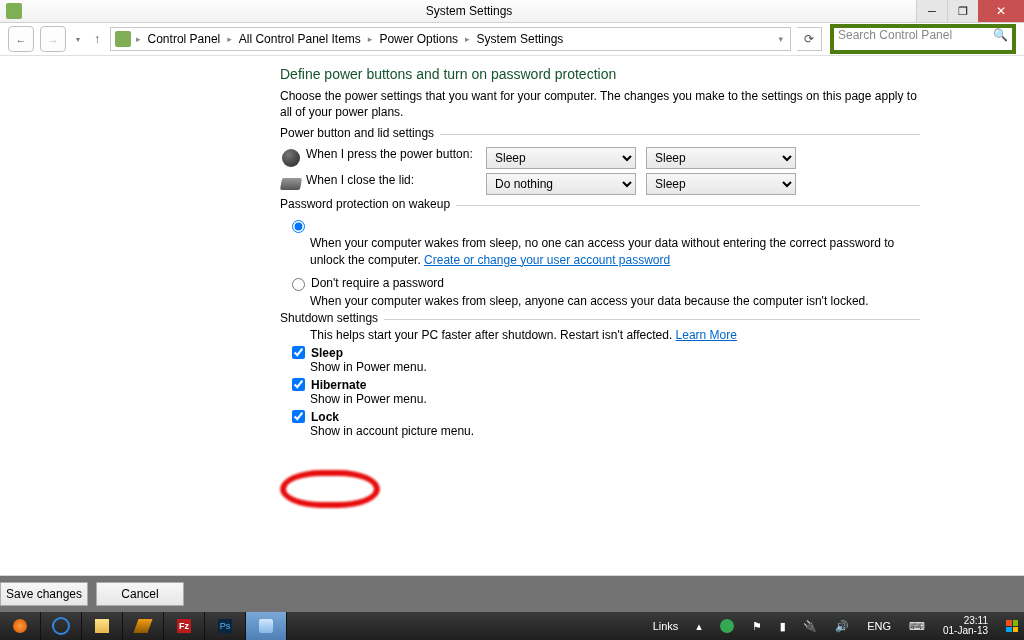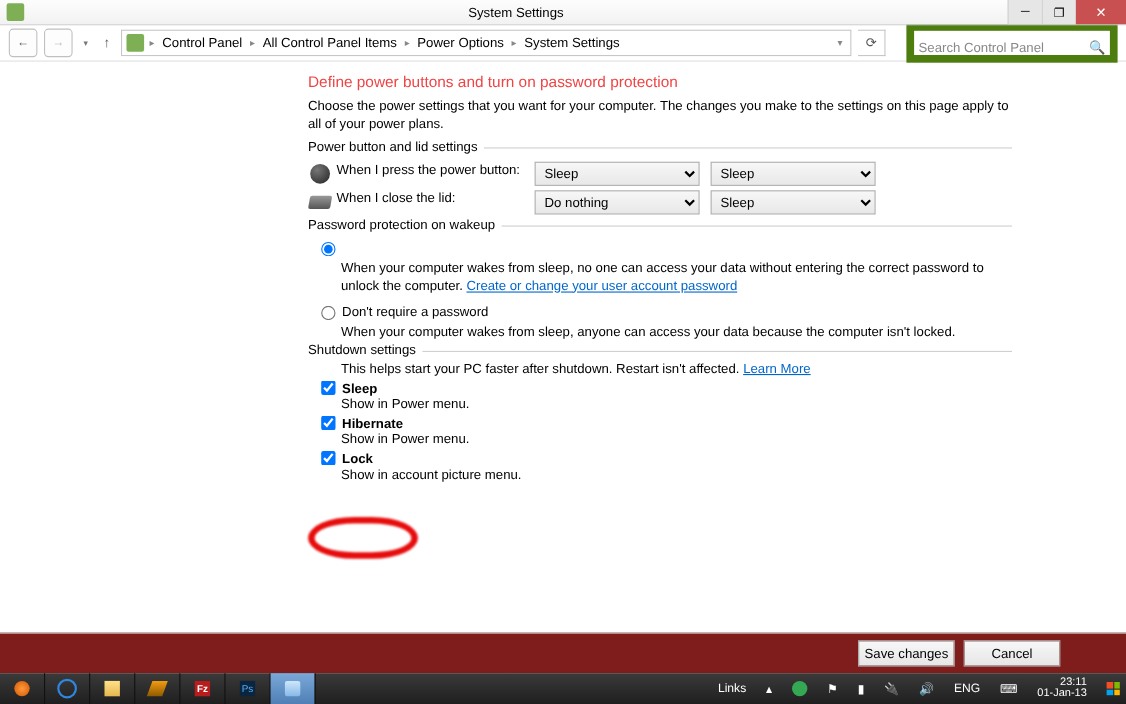--- a/index.html
+++ b/index.html
@@ -13,24 +13,24 @@
 .navbar{height:32px;display:flex;align-items:center;border-bottom:1px solid #e0e0e0;padding:0 8px;gap:6px}
 .navbtn{width:24px;height:24px;border:1px solid #c0c0c0;border-radius:4px;display:flex;align-items:center;justify-content:center;background:#fdfdfd;font-size:11px;color:#555}
 .navbtn.dis{color:#bbb}
 .dropbtn{width:12px;font-size:8px;color:#777;display:flex;align-items:center;justify-content:center}
 .uparrow{font-size:12px;color:#555;padding:0 4px}
 .breadcrumb{flex:1;height:22px;border:1px solid #c7c7c7;display:flex;align-items:center;padding:0 4px;font-size:12px;gap:2px;background:#fff}
 .breadcrumb .cp-icon{width:16px;height:16px;background:#7faf55;border-radius:2px;display:inline-block}
 .breadcrumb span.sep{color:#888;font-size:9px;padding:0 3px}
 .breadcrumb span.link{padding:0 2px}
 .refresh{width:24px;height:22px;border:1px solid #c7c7c7;border-left:0;display:flex;align-items:center;justify-content:center;font-size:12px;color:#555;background:#fff}
-.search{width:170px;height:22px;border:7px solid #4d7c0f;margin-left:13px;display:flex;align-items:flex-end;padding:0 4px;color:#888;background:#fff;justify-content:space-between}
+.search{width:170px;height:22px;border:4px solid #4d7c0f;margin-left:2px;display:flex;align-items:flex-start;padding:0 4px;color:#888;background:#fff;justify-content:space-between}
 .content{position:absolute;top:56px;left:0;right:0;bottom:64px;padding:10px 0 0 0;overflow:hidden}
 .inner{margin-left:280px;width:640px}
-h1.heading{color:#ef4444;font-size:14px;font-weight:normal;margin:0 0 6px 0}
+h1.heading{color:#14532d;font-size:14px;font-weight:normal;margin:0 0 6px 0}
 .desc{font-size:12px;margin:0 0 14px 0;line-height:1.35}
 .groupset{border:0;border-top:1px solid #d0d0d0;padding:8px 0 0 0;margin:0 0 10px 0;position:relative}
 .grouplegend{position:absolute;top:-9px;left:0;background:#fff;padding-right:6px;font-size:12px}
 .colheads{display:flex;margin:2px 0 8px 0}
 .colheads .spacer{width:210px}
 .colhead{width:150px;display:flex;align-items:center;gap:6px;font-size:12px}
 .batt-icon{width:11px;height:18px;background:linear-gradient(#9cce4a,#5e9a2a);border-radius:2px;display:inline-block}
 .plug-icon{width:22px;height:10px;background:linear-gradient(#666,#333);border-radius:3px;display:inline-block;transform:skewX(-15deg)}
 .settingrow{display:flex;margin:4px 0;gap:4px}
 .settingrow .rowicon{width:22px;height:22px;display:flex;align-items:center;justify-content:center}
@@ -40,21 +40,21 @@
 select.drop{width:150px;height:22px;font-size:12px;border:1px solid #acacac;background:linear-gradient(#f7f7f7,#e8e8e8);padding-left:4px;margin-right:6px}
 .radiorow{display:flex;align-items:flex-start;margin:4px 0 2px 12px}
 .radiorow input{margin:2px 6px 0 0}
 .radiosub{margin:0 0 8px 30px;font-size:12px;line-height:1.35}
 .checkrow{display:flex;align-items:center;margin:1px 0 0 12px}
 .checkrow input{margin:0 6px 0 0}
 .checkrow .chklabel{font-weight:bold;font-size:12px}
 .chksub{margin:0 0 4px 30px;font-size:12px}
 a.link{color:#0066cc;text-decoration:underline}
 .highlight-ring{border:6px solid #e60000;border-radius:50%/60%;width:88px;height:26px;position:absolute;left:280px;top:414px;filter:blur(1.2px);opacity:.95;pointer-events:none}
-.bottombar{position:absolute;bottom:28px;left:0;right:0;height:36px;border-top:1px solid #d8d8d8;display:flex;align-items:center;justify-content:flex-end;padding-right:60px;gap:8px;background:#7f1d1d}
+.bottombar{position:absolute;bottom:28px;left:0;right:0;height:36px;border-top:1px solid #d8d8d8;display:flex;align-items:center;padding-right:60px;gap:8px;background:#737373}
 .btn{min-width:86px;height:22px;border:1px solid #acacac;background:linear-gradient(#f7f7f7,#e6e6e6);font-size:12px;display:flex;align-items:center;justify-content:center}
 .taskbar{position:absolute;bottom:0;left:0;right:0;height:28px;background:linear-gradient(#3a3a3a,#1f1f1f);display:flex;align-items:center;color:#fff;font-size:11px}
 .taskicon{width:40px;height:28px;display:flex;align-items:center;justify-content:center;border-right:1px solid #111}
 .taskicon.active{background:linear-gradient(#7aa8d8,#4f7fb5)}
 .tray{margin-left:auto;display:flex;align-items:center;gap:18px;padding:0 6px}
 .tray .clock{text-align:right;line-height:1;font-size:10px}
 .ti{width:14px;height:14px;display:inline-block}
 .winflag{width:12px;height:12px;display:grid;grid-template-columns:1fr 1fr;grid-template-rows:1fr 1fr;gap:1px}
 .winflag span:nth-child(1){background:#f25022}.winflag span:nth-child(2){background:#7fba00}.winflag span:nth-child(3){background:#00a4ef}.winflag span:nth-child(4){background:#ffb900}
 </style>

